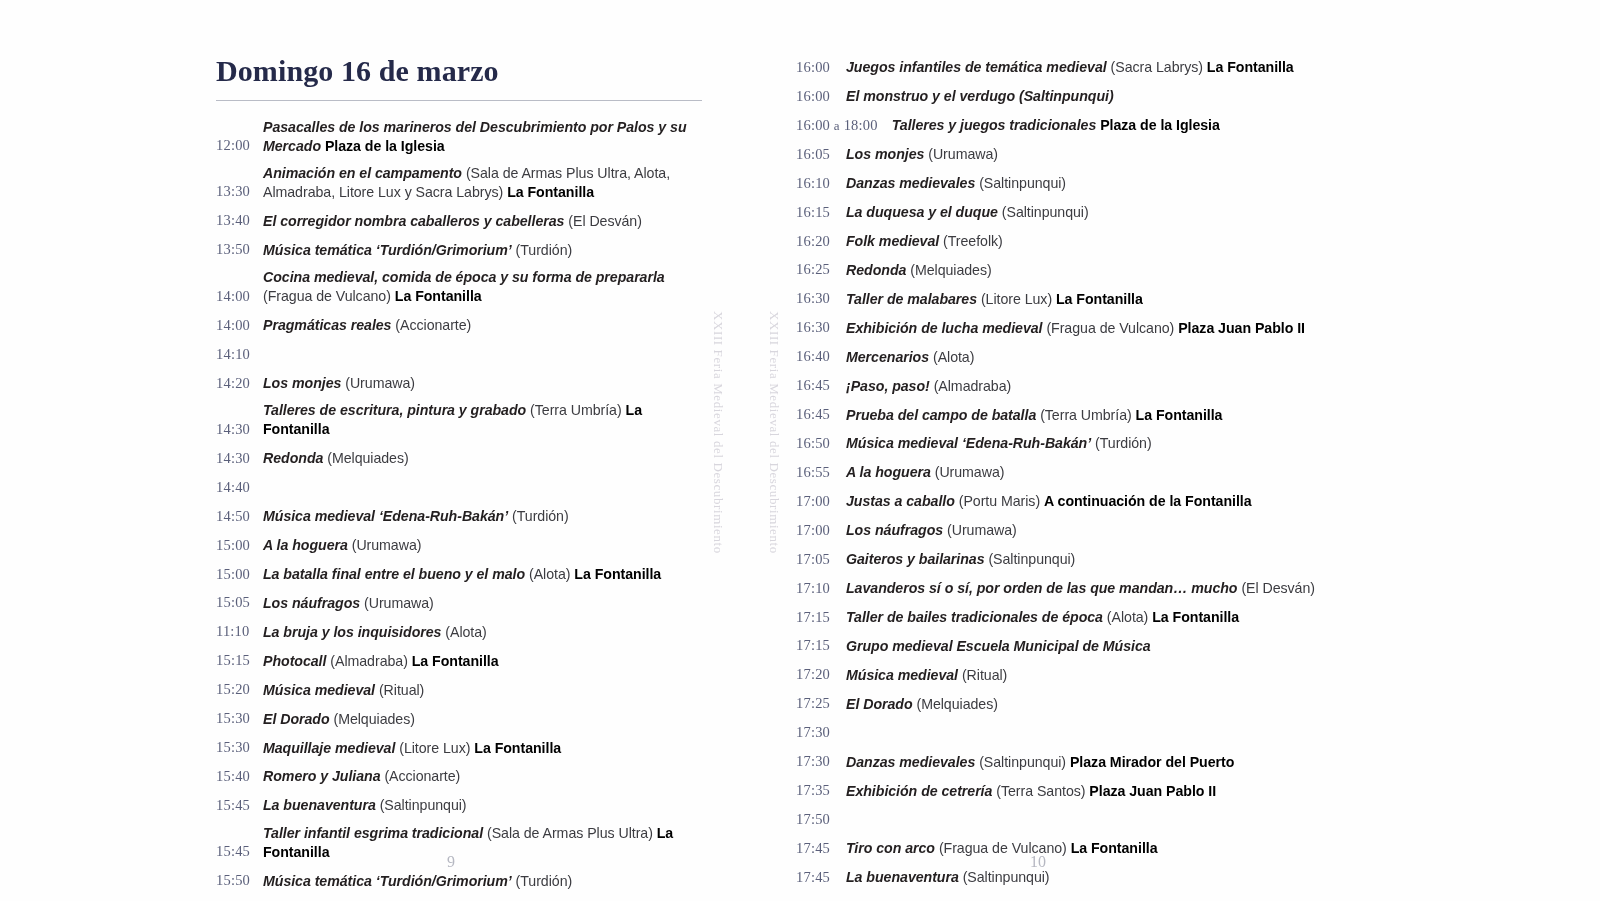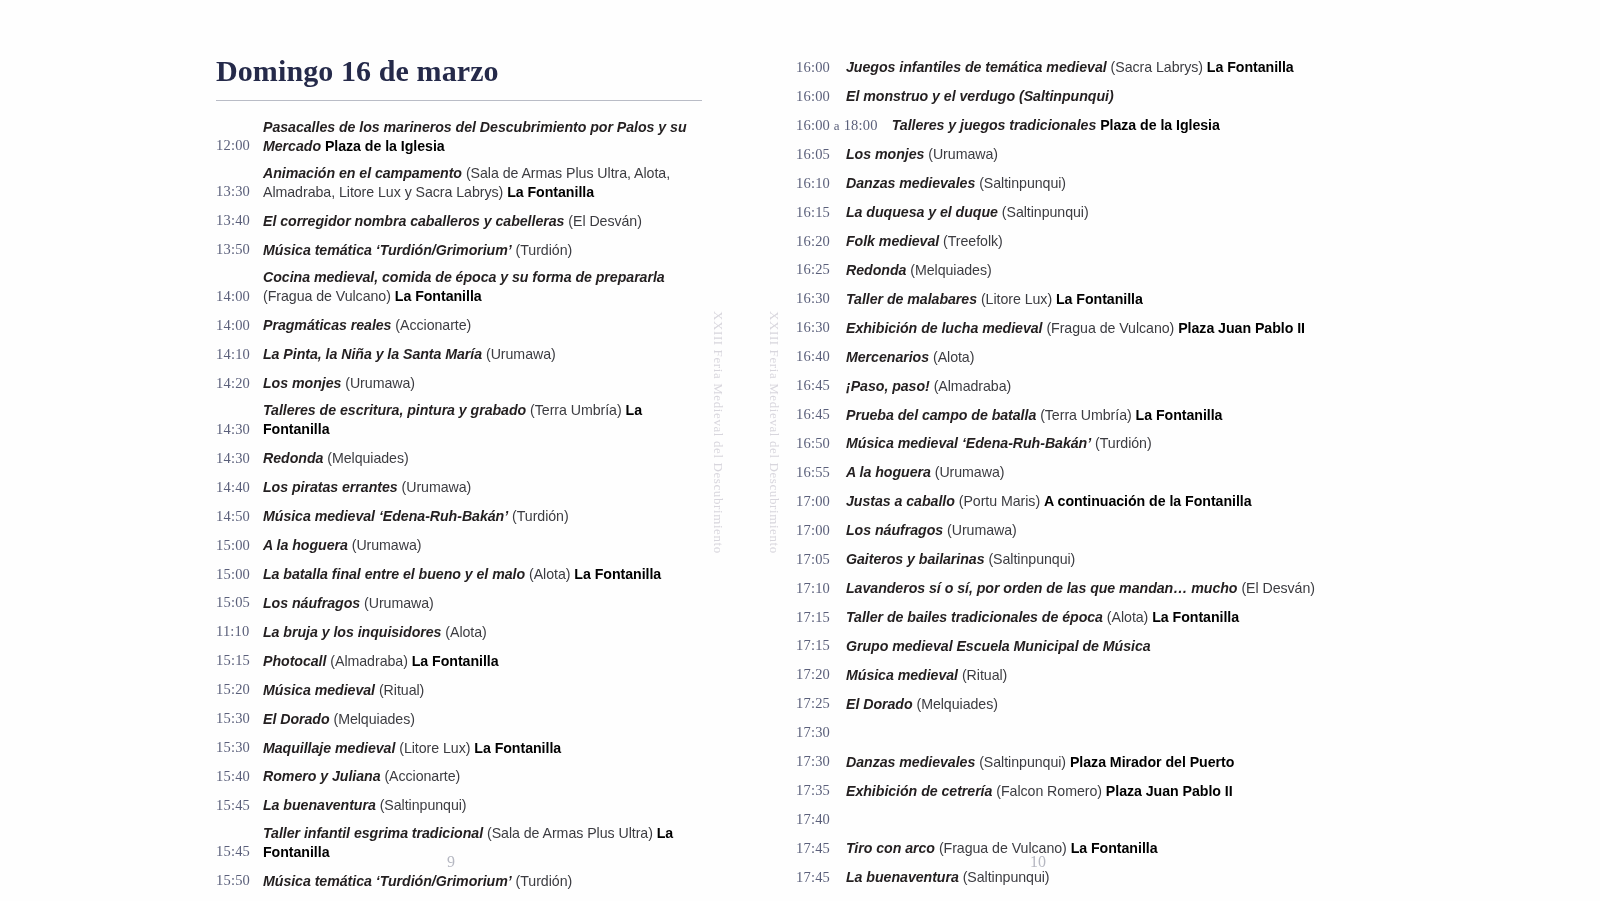--- a/index.html
+++ b/index.html
@@ -166,37 +166,35 @@
         <li class="entry">
           <span class="entry-time">14:00</span>
           <span class="entry-body"><span class="entry-title">Cocina medieval, comida de época y su forma de prepararla</span> <span class="entry-group">(Fragua de Vulcano)</span> <span class="entry-venue">La Fontanilla</span></span>
         </li>
         <li class="entry">
           <span class="entry-time">14:00</span>
           <span class="entry-body"><span class="entry-title">Pragmáticas reales</span> <span class="entry-group">(Accionarte)</span></span>
         </li>
         <li class="entry">
           <span class="entry-time">14:10</span>
-          <span class="entry-body"><span class="entry-title">La Pinta, la Niña y la Santa María</span> <span class="entry-group">(Urumawa)</span></span>
         </li>
         <li class="entry">
           <span class="entry-time">14:20</span>
           <span class="entry-body"><span class="entry-title">Los monjes</span> <span class="entry-group">(Urumawa)</span></span>
         </li>
         <li class="entry">
           <span class="entry-time">14:30</span>
           <span class="entry-body"><span class="entry-title">Talleres de escritura, pintura y grabado</span> <span class="entry-group">(Terra Umbría)</span> <span class="entry-venue">La Fontanilla</span></span>
         </li>
         <li class="entry">
           <span class="entry-time">14:30</span>
           <span class="entry-body"><span class="entry-title">Redonda</span> <span class="entry-group">(Melquiades)</span></span>
         </li>
         <li class="entry">
           <span class="entry-time">14:40</span>
-          <span class="entry-body"><span class="entry-title">Los piratas errantes</span> <span class="entry-group">(Urumawa)</span></span>
         </li>
         <li class="entry">
           <span class="entry-time">14:50</span>
           <span class="entry-body"><span class="entry-title">Música medieval ‘Edena-Ruh-Bakán’</span> <span class="entry-group">(Turdión)</span></span>
         </li>
         <li class="entry">
           <span class="entry-time">15:00</span>
           <span class="entry-body"><span class="entry-title">A la hoguera</span> <span class="entry-group">(Urumawa)</span></span>
         </li>
         <li class="entry">
@@ -349,24 +347,24 @@
         </li>
         <li class="entry">
           <span class="entry-time">17:30</span>
         </li>
         <li class="entry">
           <span class="entry-time">17:30</span>
           <span class="entry-body"><span class="entry-title">Danzas medievales</span> <span class="entry-group">(Saltinpunqui)</span> <span class="entry-venue">Plaza Mirador del Puerto</span></span>
         </li>
         <li class="entry">
           <span class="entry-time">17:35</span>
-          <span class="entry-body"><span class="entry-title">Exhibición de cetrería</span> <span class="entry-group">(Falcon Romero)</span> <span class="entry-venue">Plaza Juan Pablo II</span></span>
-        </li>
-        <li class="entry">
-          <span class="entry-time">17:40</span>
+          <span class="entry-body"><span class="entry-title">Exhibición de cetrería</span> <span class="entry-group">(Terra Santos)</span> <span class="entry-venue">Plaza Juan Pablo II</span></span>
+        </li>
+        <li class="entry">
+          <span class="entry-time">17:50</span>
         </li>
         <li class="entry">
           <span class="entry-time">17:45</span>
           <span class="entry-body"><span class="entry-title">Tiro con arco</span> <span class="entry-group">(Fragua de Vulcano)</span> <span class="entry-venue">La Fontanilla</span></span>
         </li>
         <li class="entry">
           <span class="entry-time">17:45</span>
           <span class="entry-body"><span class="entry-title">La buenaventura</span> <span class="entry-group">(Saltinpunqui)</span></span>
         </li>
       </ul>

